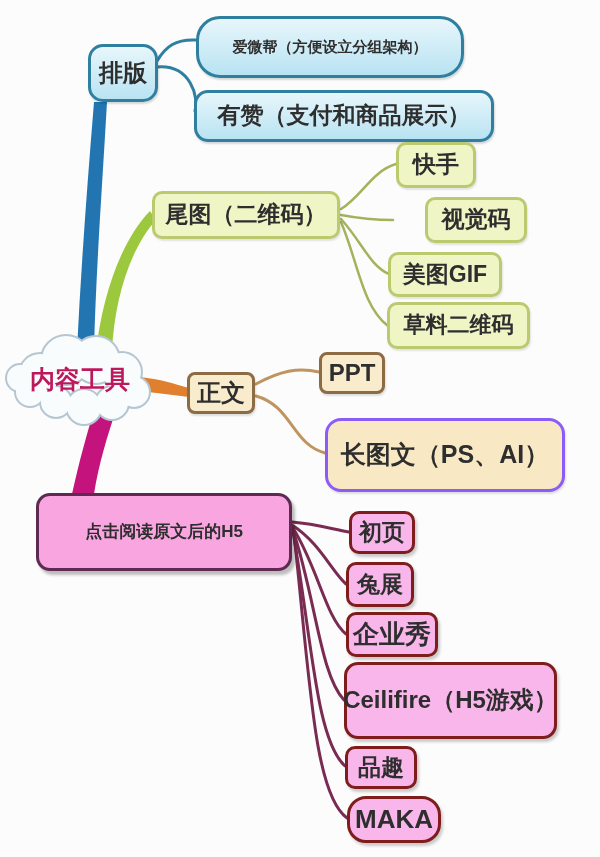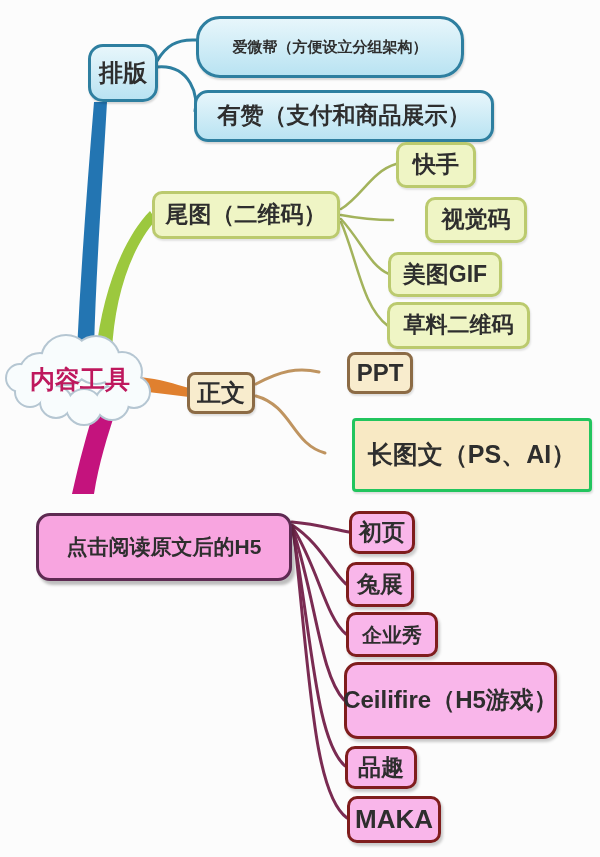--- a/index.html
+++ b/index.html
@@ -8,22 +8,22 @@
   .layer{position:absolute;left:0;top:0;width:600px;height:857px;}
   .node{position:absolute;display:flex;align-items:center;justify-content:center;
         font-weight:bold;color:#2e2e2e;white-space:nowrap;box-sizing:border-box;line-height:1.1;}
   .blue{background:linear-gradient(#E7F6FB,#B9E3F2);border:3px solid #2E7FA0;border-radius:10px;
         box-shadow:1px 2px 2px rgba(0,0,0,.15);}
   .blue.small{border-radius:15px;}
   .green{background:#EFF5C5;border:3px solid #BBCA6E;border-radius:10px;
         box-shadow:1px 2px 2px rgba(0,0,0,.10);}
   .tan{background:#F8ECCD;border:3px solid #8C6B45;border-radius:8px;
         box-shadow:1px 2px 2px rgba(0,0,0,.12);}
-  .tanlight{background:#F8E9C4;border:3px solid #22c55e;border-radius:4px;
-        box-shadow:1px 2px 2px rgba(0,0,0,.12);margin-left:27px;}
+  .tanlight{background:#F8E9C4;border:3px solid #8b5cf6;border-radius:16px;
+        box-shadow:1px 2px 2px rgba(0,0,0,.12);}
   .pinkbig{background:#F8A5E0;border:3.5px solid #5E2A52;border-radius:14px;
         box-shadow:3px 4px 3px rgba(0,0,0,.25);}
   .pink{background:#F9B6EA;border:3px solid #7f1d1d;border-radius:10px;
         box-shadow:2px 3px 3px rgba(0,0,0,.20);}
   .cloud-label{position:absolute;display:flex;align-items:center;justify-content:center;
         font-weight:bold;color:#be185d;}
 </style>
 </head>
 <body>
 
@@ -94,24 +94,24 @@
   <div class="node blue" style="left:196px;top:16px;width:268px;height:62px;font-size:15px;border-radius:24px;">爱微帮（方便设立分组架构）</div>
   <div class="node blue" style="left:194px;top:90px;width:300px;height:52px;font-size:23px;border-radius:14px;">有赞（支付和商品展示）</div>
 
   <div class="node green" style="left:152px;top:191px;width:188px;height:48px;font-size:23px;">尾图（二维码）</div>
   <div class="node green" style="left:396px;top:142px;width:80px;height:46px;font-size:23px;">快手</div>
   <div class="node green" style="left:393px;top:197px;width:102px;height:46px;font-size:23px;margin-left:32px;">视觉码</div>
   <div class="node green" style="left:388px;top:252px;width:114px;height:45px;font-size:23px;">美图GIF</div>
   <div class="node green" style="left:387px;top:302px;width:143px;height:47px;font-size:22px;">草料二维码</div>
 
   <div class="node tan" style="left:187px;top:372px;width:68px;height:42px;font-size:24px;">正文</div>
-  <div class="node tan" style="left:319px;top:352px;width:66px;height:42px;font-size:24px;margin-left:28px;">PPT</div>
+  <div class="node tan" style="left:319px;top:352px;width:66px;height:42px;font-size:24px;">PPT</div>
   <div class="node tanlight" style="left:325px;top:418px;width:240px;height:74px;font-size:25px;">长图文（PS、AI）</div>
 
-  <div class="node pinkbig" style="left:36px;top:493px;width:256px;height:68px;font-size:21px;margin-top:20px;">点击阅读原文后的H5</div>
+  <div class="node pinkbig" style="left:36px;top:493px;width:256px;height:78px;font-size:17px;">点击阅读原文后的H5</div>
   <div class="node pink" style="left:349px;top:511px;width:66px;height:43px;font-size:23px;">初页</div>
   <div class="node pink" style="left:346px;top:562px;width:68px;height:45px;font-size:23px;">兔展</div>
-  <div class="node pink" style="left:346px;top:612px;width:92px;height:45px;font-size:20px;">企业秀</div>
+  <div class="node pink" style="left:346px;top:612px;width:92px;height:45px;font-size:26px;">企业秀</div>
   <div class="node pink" style="left:344px;top:662px;width:213px;height:77px;font-size:24px;border-radius:14px;">Ceilifire（H5游戏）</div>
   <div class="node pink" style="left:345px;top:746px;width:72px;height:43px;font-size:23px;">品趣</div>
-  <div class="node pink" style="left:347px;top:796px;width:94px;height:47px;font-size:26px;">MAKA</div>
+  <div class="node pink" style="left:347px;top:796px;width:94px;height:47px;font-size:26px;border-radius:19px;">MAKA</div>
 
 </div>
 
 </body></html>

